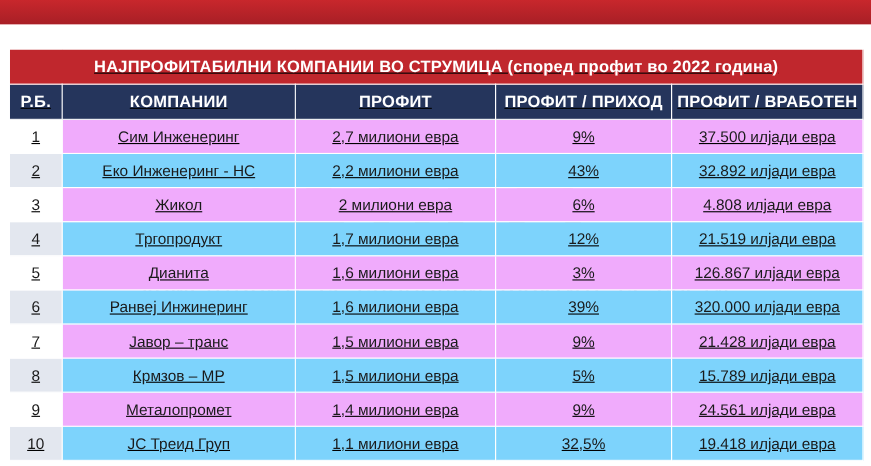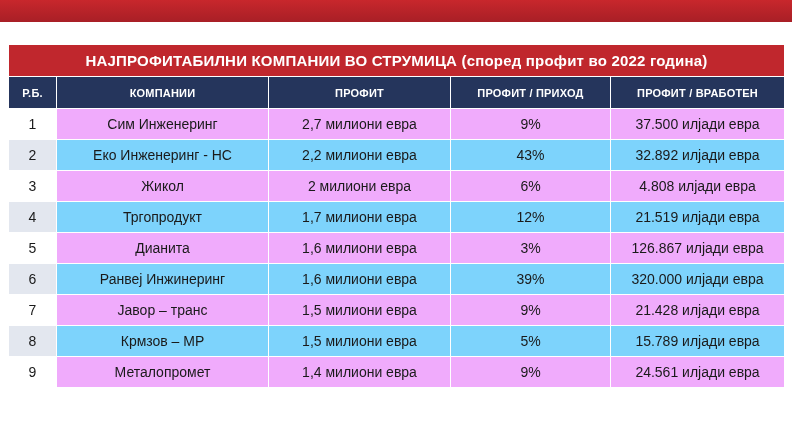--- a/index.html
+++ b/index.html
@@ -74,38 +74,39 @@
     left: 8px;
     top: 44px;
     width: 776px;
     z-index: 2;
   }
 
   table.main {
     border-collapse: collapse;
     width: 776px;
     table-layout: fixed;
+    text-decoration: underline;
   }
 
   .title-row td {
     background: #c0272d;
     color: #ffffff;
     font-size: 15px;
     font-weight: bold;
     text-align: center;
     height: 26px;
     padding: 2px 0 3px 0;
     border: 1px solid #ffffff;
     letter-spacing: 0.2px;
   }
 
   .head-row th {
     background: #25355c;
     color: #ffffff;
-    font-size: 11px;
+    font-size: 15px;
     font-weight: bold;
     text-align: center;
     height: 25px;
     padding: 3px 0;
     border: 1px solid #ffffff;
     letter-spacing: 0.2px;
   }
 
   tbody td {
     font-size: 14px;
@@ -231,15 +232,22 @@
         <td>5%</td>
         <td>15.789 илјади евра</td>
       </tr>
       <tr class="odd">
         <td class="col-rank">9</td>
         <td>Металопромет</td>
         <td>1,4 милиони евра</td>
         <td>9%</td>
         <td>24.561 илјади евра</td>
       </tr>
+      <tr class="even">
+        <td class="col-rank">10</td>
+        <td>ЈС Треид Груп</td>
+        <td>1,1 милиони евра</td>
+        <td>32,5%</td>
+        <td>19.418 илјади евра</td>
+      </tr>
     </tbody>
   </table>
 </div>
 
 </body></html>

